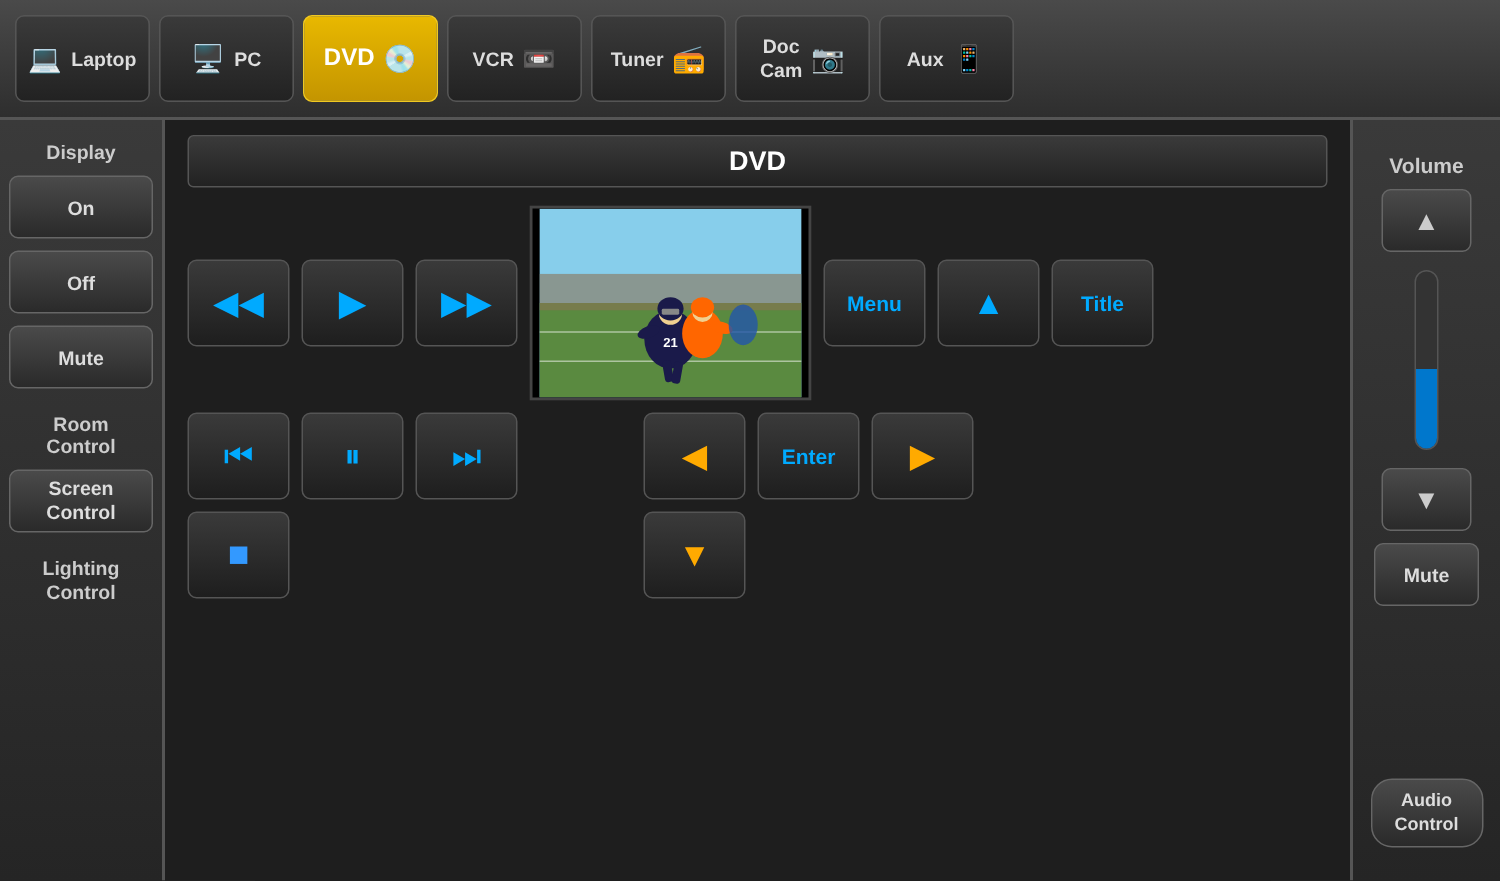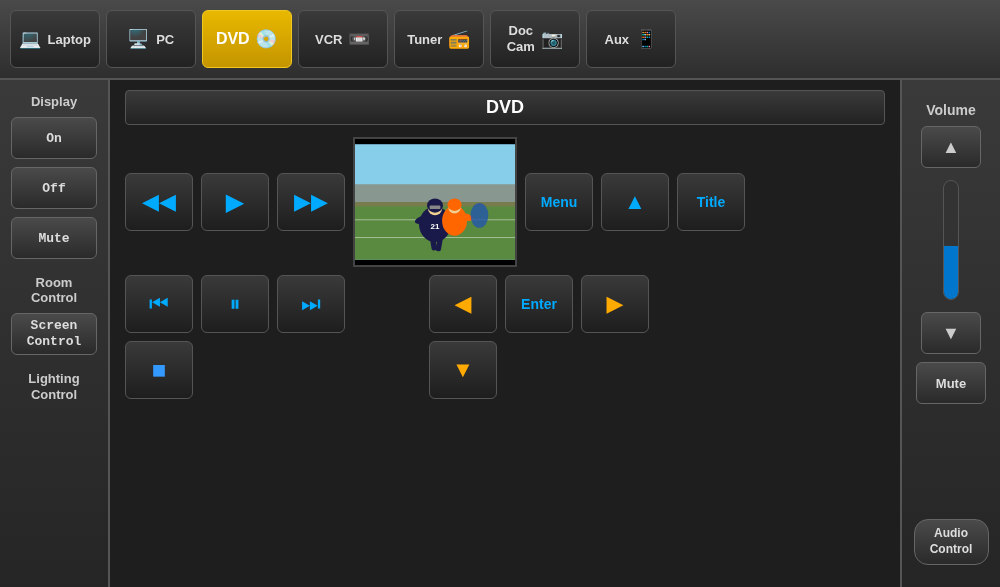--- a/index.html
+++ b/index.html
@@ -67,34 +67,33 @@
 
     .sidebar-section-label {
       font-size: 13px;
       font-weight: bold;
       color: #ccc;
       text-align: center;
       margin-top: 4px;
     }
 
     .sidebar-btn {
-      width: 86px;
+      width: 96px;
       height: 42px;
       background: linear-gradient(180deg, #4a4a4a 0%, #2a2a2a 100%);
       border: 1px solid #666;
       border-radius: 6px;
       color: #ddd;
       font-size: 13px;
       font-weight: bold;
       cursor: pointer;
       display: flex;
       align-items: center;
       justify-content: center;
       text-align: center;
-      font-family: Liberation Mono, monospace;
     }
 
     
     .center-area {
       flex: 1;
       background: #1e1e1e;
       display: flex;
       flex-direction: column;
       padding: 10px 15px;
     }
@@ -149,21 +148,21 @@
     }
 
     .ctrl-btn.full-screen {
       width: 160px;
       color: #00aaff;
       font-size: 14px;
       font-weight: bold;
     }
 
     .video-preview {
-      width: 164px;
+      width: 188px;
       height: 130px;
       border: 2px solid #444;
       overflow: hidden;
       display: flex;
       align-items: center;
       justify-content: center;
       background: #000;
       position: relative;
     }
 

